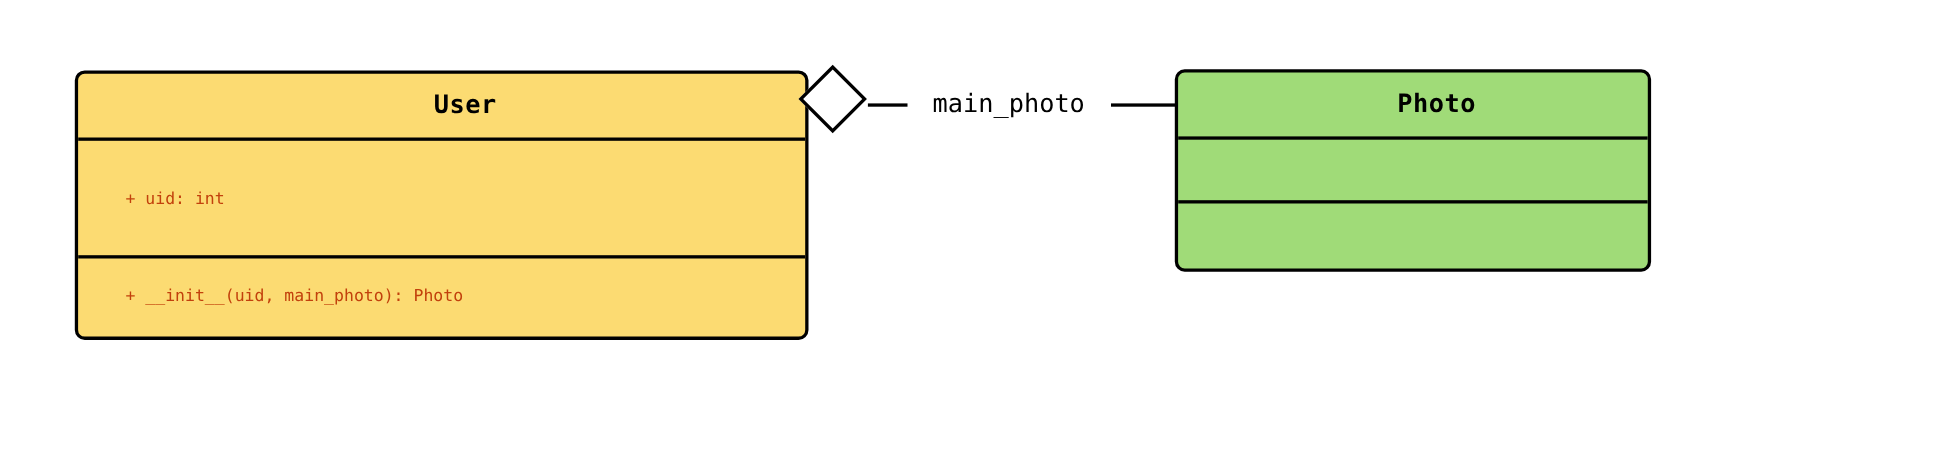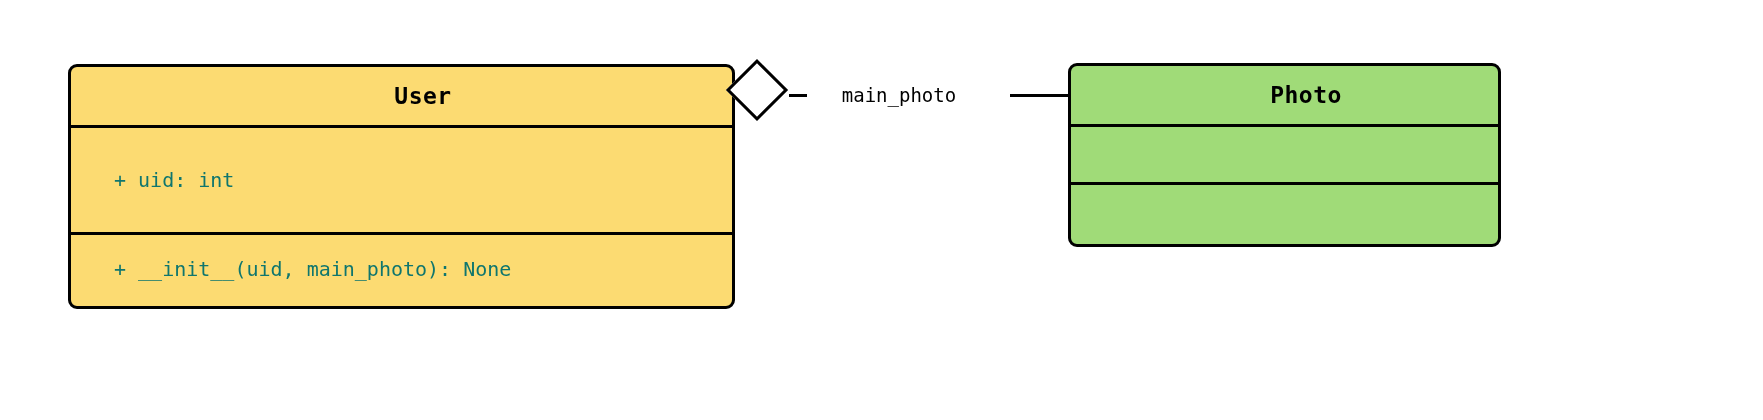--- a/index.html
+++ b/index.html
@@ -44,23 +44,23 @@
     letter-spacing: 0.5px;
     color: #000000;
   }
   .class-rows {
     display: flex;
     flex-direction: column;
     justify-content: center;
     padding: 0 18px;
   }
   .uml-row {
-    font-size: 20px;
+    font-size: 15px;
     line-height: 31px;
-    color: #0f766e;
+    color: #c2410c;
     white-space: pre;
   }
   .uml-row .type-ref {
     font-weight: bold;
   }
 
   
   #user-class {
     left: 68px;
     top: 64px;
@@ -109,45 +109,45 @@
     top: 68px;
     width: 38px;
     height: 38px;
     background: #ffffff;
     border: 3px solid #000000;
     transform: rotate(45deg);
   }
   
   #conn-label {
     position: absolute;
-    left: 807px;
+    left: 825px;
     top: 80px;
     width: 184px;
     text-align: center;
-    font-size: 19px;
+    font-size: 23px;
     line-height: 30px;
     color: #000000;
     background: #ffffff;
     white-space: pre;
   }
 </style>
 </head>
 <body>
 
 <div id="canvas">
 
   <div class="uml-class" id="user-class">
     <div class="compartment class-title">User</div>
 
     <div class="compartment class-rows attributes">
       <div class="uml-row"><span>+ uid: int</span></div>
     </div>
 
     <div class="compartment class-rows methods">
-      <div class="uml-row"><span>+ __init__(uid, main_photo): None</span></div>
+      <div class="uml-row"><span>+ __init__(uid, main_photo): Photo</span></div>
     </div>
   </div>
 
   <div id="aggregation-diamond"></div>
   <div class="conn-line" id="conn-seg-left"></div>
   <div class="conn-line" id="conn-seg-right"></div>
   <div id="conn-label">main_photo</div>
 
   <div class="uml-class" id="photo-class">
     <div class="compartment class-title">Photo</div>

